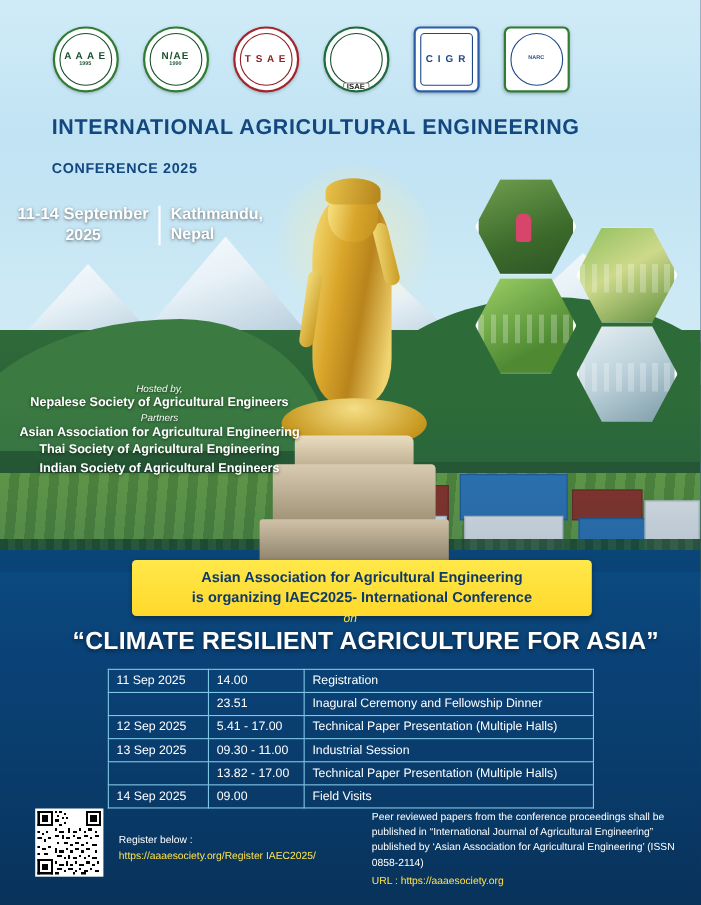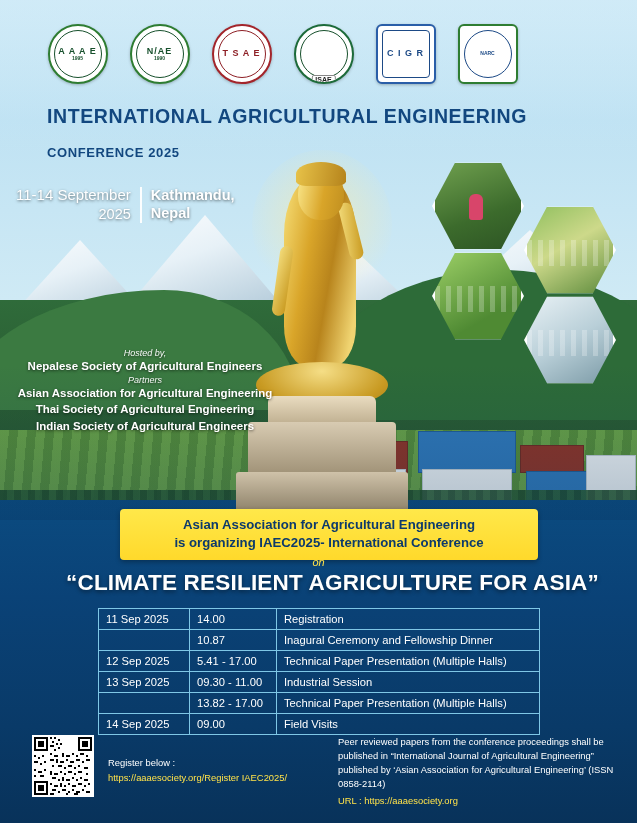--- a/index.html
+++ b/index.html
@@ -122,21 +122,21 @@
   }
   .title-line2 {
     font-size: 13px; font-weight: bold; color: #12477f; letter-spacing: .6px; margin-top: 17px;
   }
 
   .datebox {
     position: absolute; left: 16px; top: 186px; z-index: 9;
     display: flex; align-items: flex-start; color: #ffffff;
     text-shadow: 0 1px 3px rgba(0,0,0,.55);
   }
-  .dates { font-size: 14.5px; font-weight: normal; line-height: 1.25; text-align: right; }
+  .dates { font-size: 14.5px; font-weight: bold; line-height: 1.25; text-align: center; }
   .dates .big { font-size: 15px; }
   .vbar { width: 2px; background: #ffffff; height: 36px; margin: 1px 9px 0 9px; opacity: .95; }
   .place { font-size: 14.5px; font-weight: bold; line-height: 1.25; text-align: left; }
 
   
   .hosts {
     position: absolute; left: 14px; top: 348px; z-index: 9;
     color: #ffffff; text-align: center; width: 262px;
     text-shadow: 0 1px 3px rgba(0,0,0,.6);
   }
@@ -405,21 +405,21 @@
 
   <table class="sched">
     <tbody>
       <tr>
         <td class="c-date">11 Sep 2025</td>
         <td class="c-time">14.00</td>
         <td>Registration</td>
       </tr>
       <tr>
         <td class="c-date"></td>
-        <td class="c-time">10.87</td>
+        <td class="c-time">23.51</td>
         <td>Inagural Ceremony and Fellowship Dinner</td>
       </tr>
       <tr>
         <td class="c-date">12 Sep 2025</td>
         <td class="c-time">5.41 - 17.00</td>
         <td>Technical Paper Presentation (Multiple Halls)</td>
       </tr>
       <tr>
         <td class="c-date">13 Sep 2025</td>
         <td class="c-time">09.30 - 11.00</td>

